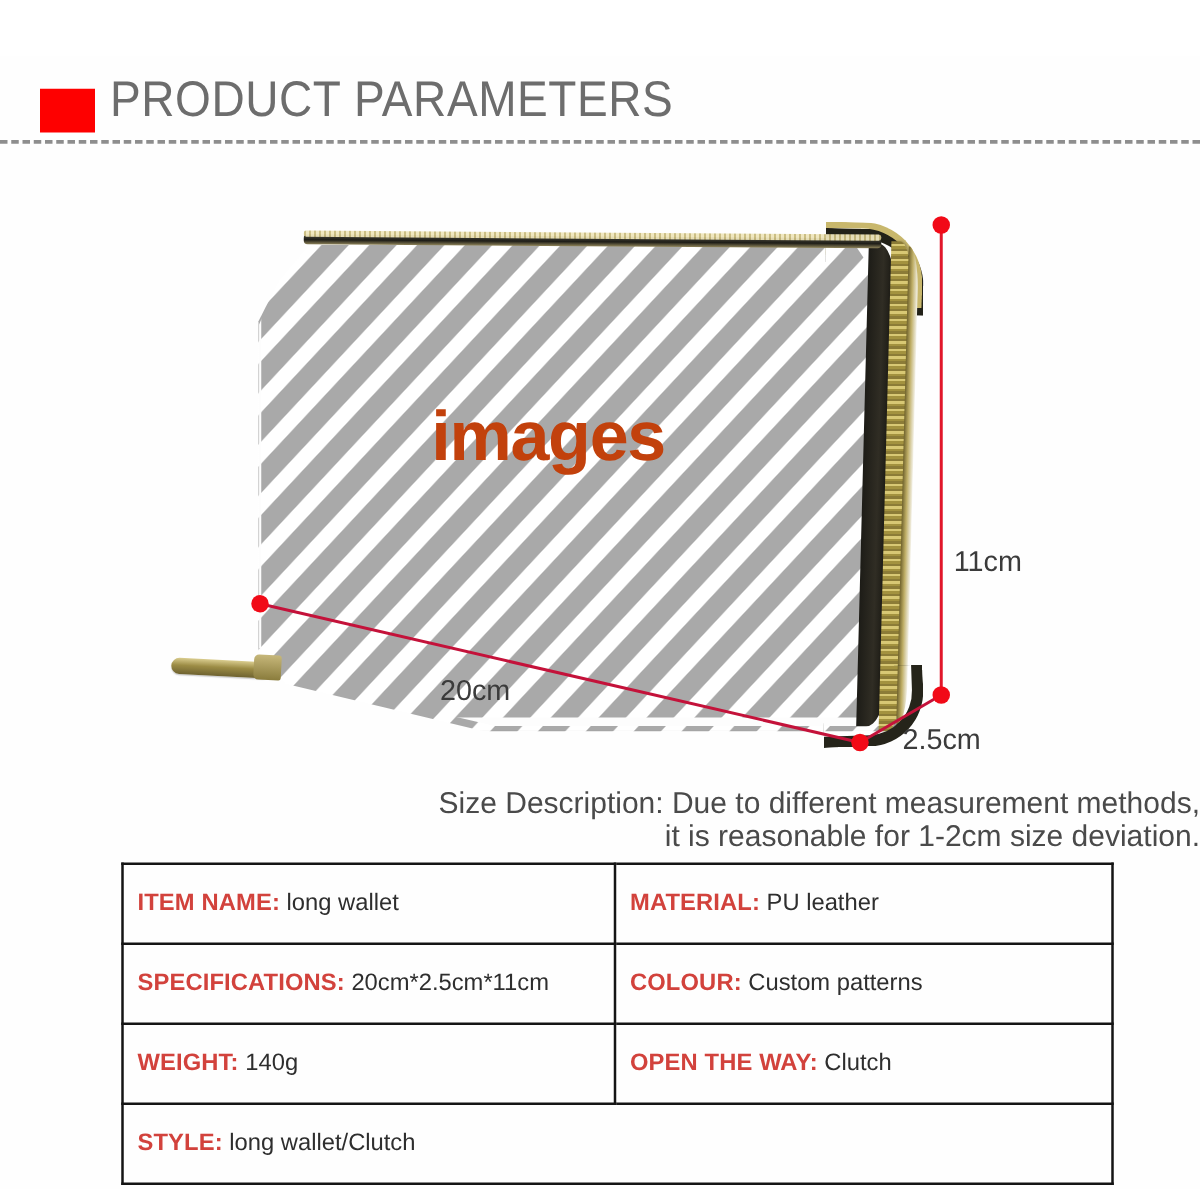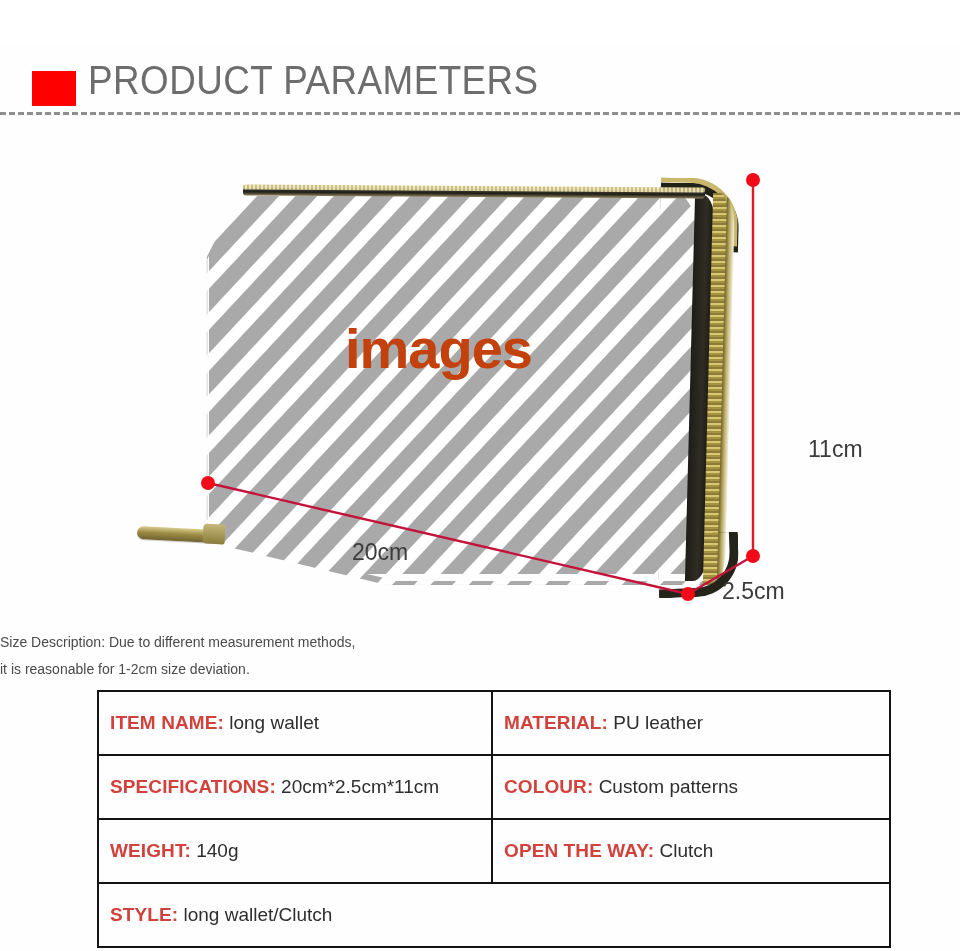--- a/index.html
+++ b/index.html
@@ -217,43 +217,43 @@
     width: 960px; height: 500px;
     overflow: visible;
   }
   .dim-label {
     position: absolute;
     color: #3b3b3b;
     font-size: 23px;
     font-family: "Liberation Sans", sans-serif;
     white-space: nowrap;
   }
-  .dim-label-11 { left: 808px; top: 313px; }
+  .dim-label-11 { left: 763px; top: 313px; }
   .dim-label-20 { left: 352px; top: 416px; }
   .dim-label-25 { left: 722px; top: 455px; }
 
   
   .watermark {
     position: absolute;
     left: 345px; top: 193px;
     font-size: 56px;
     font-weight: 700;
     color: #c2410c;
     letter-spacing: -1px;
     font-family: "Liberation Sans", sans-serif;
   }
 
   
   .size-desc {
     position: absolute;
     left: 0; top: 584px;
     width: 960px;
-    text-align: left;
+    text-align: right;
     color: #4a4a4a;
-    font-size: 14px;
+    font-size: 24px;
     line-height: 27px;
     font-family: "Liberation Sans", sans-serif;
   }
   .size-desc .line2 {
     display: block;
   }
 
   
   .param-table {
     position: absolute;

